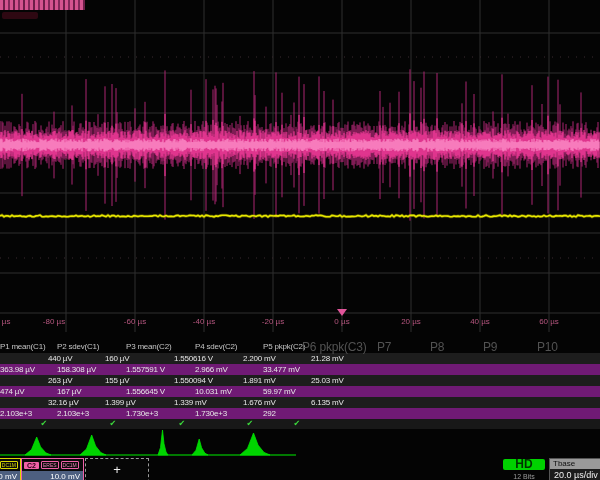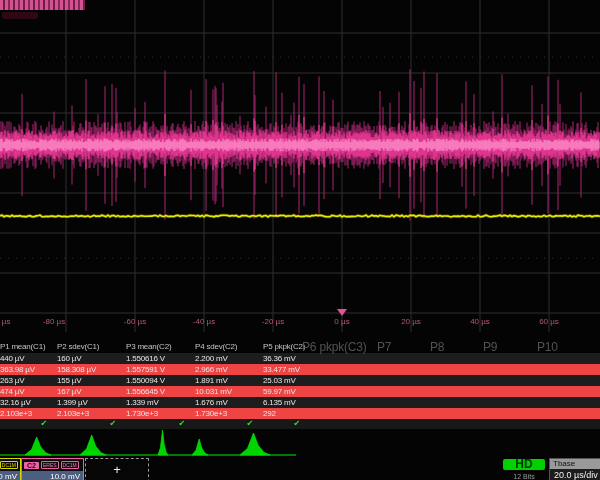--- a/index.html
+++ b/index.html
@@ -11,22 +11,22 @@
   .pink-block{position:absolute;left:0;top:0;width:85px;height:10px;
       background:repeating-linear-gradient(90deg,#d4538f 0 3px,#6d1d48 3px 5px,#d4538f 5px 8px,#82285a 8px 10px);}
   .red-smudge{position:absolute;left:2px;top:12px;width:36px;height:7px;background:#3a0a16;opacity:.8;border-radius:2px;}
   .xlabel{position:absolute;top:317px;transform:translateX(-50%);font-size:8px;color:#b5567f;white-space:nowrap;}
   .trig{position:absolute;top:309px;width:0;height:0;border-left:5px solid transparent;
         border-right:5px solid transparent;border-top:7px solid #e0559a;}
   
   .ptable{position:absolute;left:0;top:341px;width:600px;font-size:8px;letter-spacing:-0.2px;}
   .prow{display:grid;grid-template-columns:57px 69px 69px 68px 45px 1fr;height:11px;line-height:11px;}
   .prow.head{color:#c4c4c4;position:relative;height:12px;line-height:12px;}
-  .prow.odd{background:#1d1d1d;color:#e6e6e6;}
-  .prow.even{background:#ef4444;color:#e6e6e6;}
+  .prow.odd{background:#1d1d1d;color:#e6e6e6;padding-left:48px;}
+  .prow.even{background:#701a75;color:#e6e6e6;}
   .pc{padding-right:3px;white-space:nowrap;overflow:hidden;}
   .dimhdr{position:absolute;top:0;color:#525252;font-size:12px;}
   .prow.status{background:#181818;height:10px;line-height:10px;}
   .chk{text-align:right;padding-right:10px;color:#3ddc3d;font-size:8px;}
   
   .histicons{position:absolute;left:0;top:428px;width:600px;height:30px;}
   
   .bottombar{position:absolute;left:0;top:458px;width:600px;height:22px;}
   .chanbox{position:absolute;top:0;height:30px;border:1px solid;background:#0a0a0a;}
   .chanbox .badges{display:flex;align-items:center;height:10px;gap:2px;padding:1px 2px 0 2px;}
@@ -101,21 +101,21 @@
       <span class="dimhdr" style="left:377px">P7</span>
       <span class="dimhdr" style="left:430px">P8</span>
       <span class="dimhdr" style="left:483px">P9</span>
       <span class="dimhdr" style="left:537px">P10</span>
     </div>
     <div class="prow odd">
       <span class="pc">440 µV</span>
         <span class="pc">160 µV</span>
         <span class="pc">1.550616 V</span>
         <span class="pc">2.200 mV</span>
-        <span class="pc">36.36 mV</span>
+        <span class="pc">21.28 mV</span>
         <span class="pc"></span>
     </div>
     <div class="prow even">
       <span class="pc">363.98 µV</span>
         <span class="pc">158.308 µV</span>
         <span class="pc">1.557591 V</span>
         <span class="pc">2.966 mV</span>
         <span class="pc">33.477 mV</span>
         <span class="pc"></span>
     </div>

